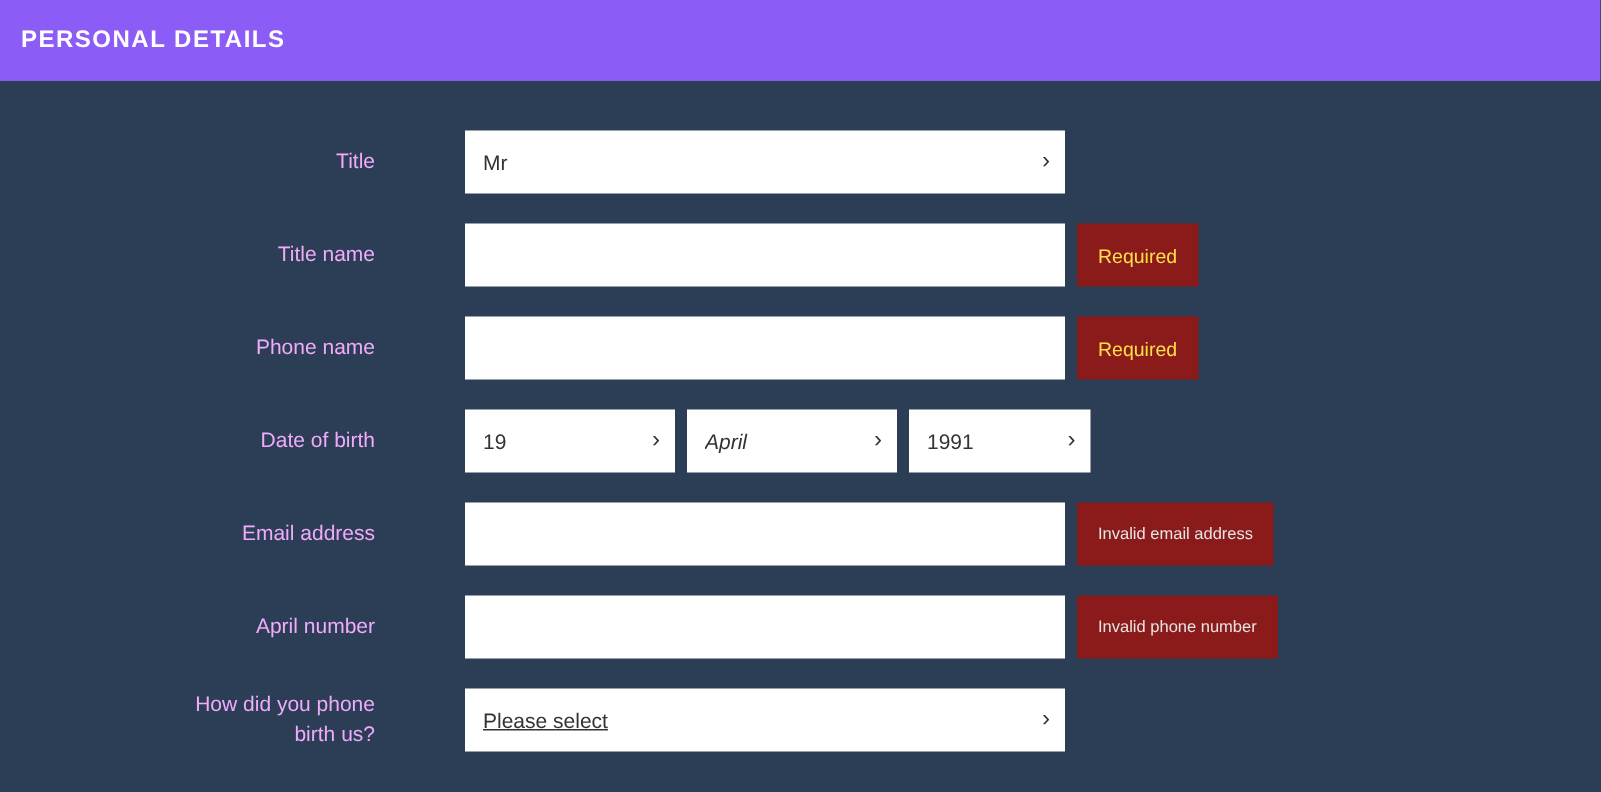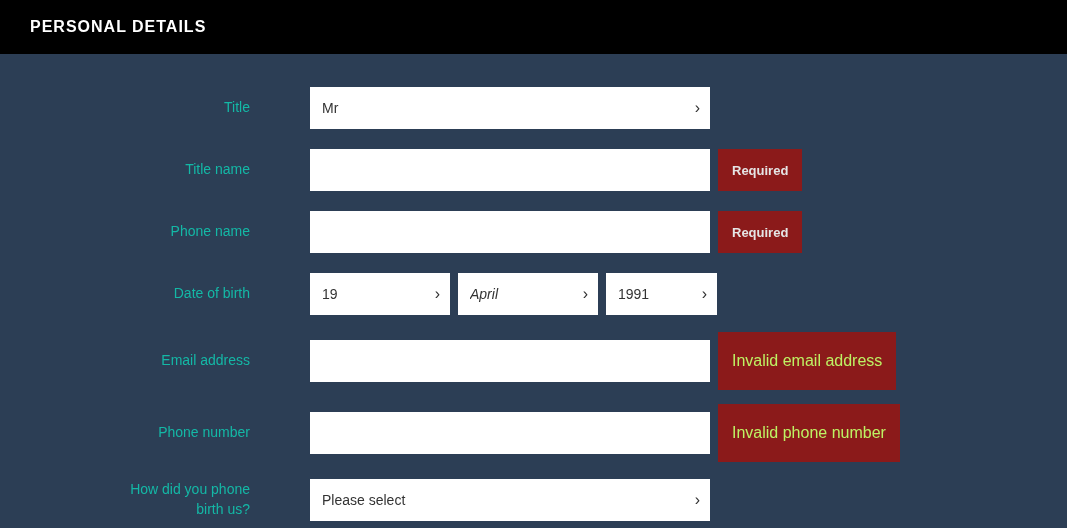--- a/index.html
+++ b/index.html
@@ -9,22 +9,22 @@
     }
 
     body {
       background-color: #2c3e55;
       font-family: Arial, sans-serif;
       width: 1067px;
       min-height: 528px;
     }
 
     .page-header {
-      background-color: #000000;
-      padding: 18px 30px;
+      background-color: #8b5cf6;
+      padding: 18px 14px;
       margin-bottom: 20px;
     }
 
     .page-header h1 {
       color: #ffffff;
       font-size: 16px;
       font-weight: bold;
       letter-spacing: 1px;
     }
 
@@ -36,28 +36,28 @@
       display: flex;
       align-items: center;
       margin-bottom: 14px;
       min-height: 48px;
     }
 
     .form-label {
       width: 240px;
       text-align: right;
       padding-right: 20px;
-      color: #14b8a6;
+      color: #f0abfc;
       font-size: 14px;
       line-height: 1.4;
     }
 
     .form-controls {
       display: flex;
-      align-items: center;
+      align-items: flex-start;
       gap: 8px;
       flex: 1;
       padding-left: 40px;
     }
 
     .form-input {
       background-color: #ffffff;
       border: none;
       padding: 10px 12px;
       font-size: 14px;
@@ -104,45 +104,46 @@
     .select-day {
       width: 140px;
     }
 
     .select-month {
       width: 140px;
       font-style: italic;
     }
 
     .select-year {
-      width: 111px;
+      width: 121px;
     }
 
     .select-hear {
       width: 400px;
+      text-decoration: underline;
     }
 
     .error-badge {
-      background-color: #8b1a1a;
-      color: #bef264;
-      padding: 8px 14px;
-      font-size: 16px;
-      font-weight: normal;
-      white-space: nowrap;
-      height: 58px;
-      display: flex;
-      align-items: center;
-    }
-
-    .required-badge {
       background-color: #8b1a1a;
       color: #e5e5e5;
       padding: 8px 14px;
+      font-size: 11px;
+      font-weight: normal;
+      white-space: nowrap;
+      height: 42px;
+      display: flex;
+      align-items: center;
+    }
+
+    .required-badge {
+      background-color: #8b1a1a;
+      color: #fde047;
+      padding: 8px 14px;
       font-size: 13px;
-      font-weight: bold;
+      font-weight: normal;
       white-space: nowrap;
       height: 42px;
       display: flex;
       align-items: center;
     }
   </style>
 </head>
 <body>
 
 <div class="page-header">
@@ -216,21 +217,21 @@
 
   <div class="form-row">
     <label class="form-label">Email address</label>
     <div class="form-controls">
       <input type="text" class="form-input" value="" style="">
       <span class="error-badge">Invalid email address</span>
     </div>
   </div>
 
   <div class="form-row">
-    <label class="form-label">Phone number</label>
+    <label class="form-label">April number</label>
     <div class="form-controls">
       <input type="text" class="form-input" value="" style="">
       <span class="error-badge">Invalid phone number</span>
     </div>
   </div>
 
   <div class="form-row">
     <label class="form-label">
       <span>How did you phone</span><br>
       <span>birth us?</span>

